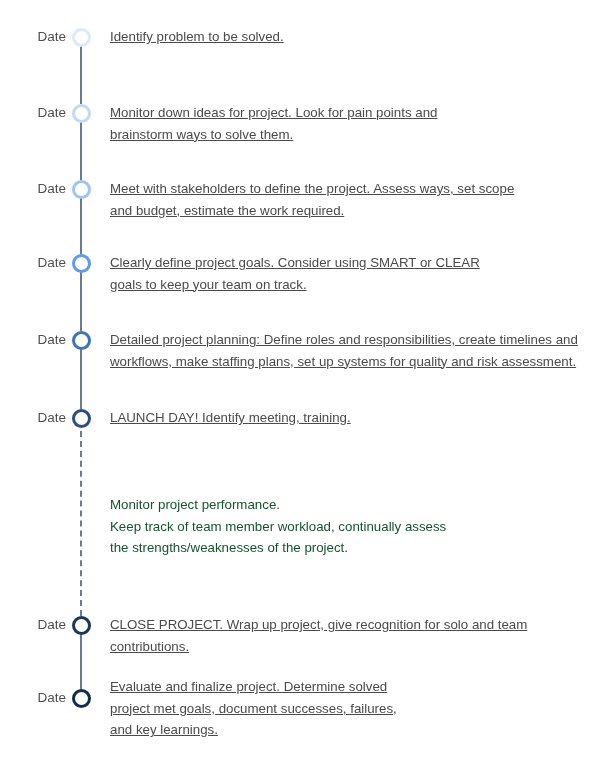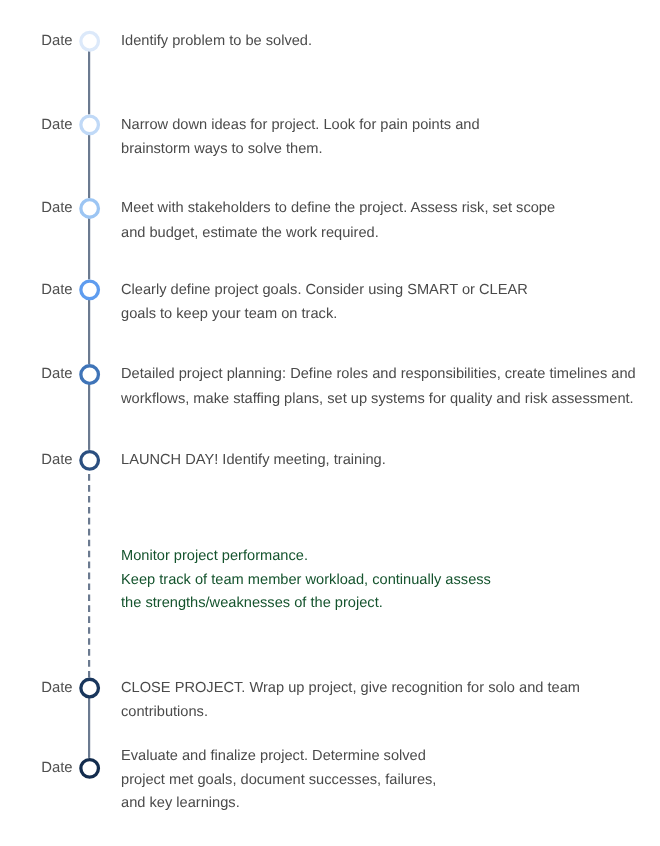--- a/index.html
+++ b/index.html
@@ -73,20 +73,21 @@
 
   .node-text {
     position: absolute;
     left: 110px;
     width: 478px;
     top: -11px;
     font-size: 13.3px;
     line-height: 21.5px;
     color: #4a4a4a;
     white-space: pre-line;
+    text-decoration: underline;
   }
   .node-text.multiline-3 { top: -22px; }
   .node-text.multiline-2 { top: -11px; }
 
   
   .float-block {
     position: absolute;
     left: 110px;
     width: 478px;
     font-size: 13.3px;
@@ -107,27 +108,27 @@
     <div class="spine-seg dashed" style="top: 431px; height: 185px;"></div>
     <div class="spine-seg solid" style="top: 634px; height: 55px;"></div>
     <div class="node" style="top: 37px;">
       <div class="node-date">Date</div>
       <div class="node-dot" style="border-color: rgb(220, 233, 250);"></div>
       <div class="node-text">Identify problem to be solved.</div>
     </div>
     <div class="node" style="top: 113px;">
       <div class="node-date">Date</div>
       <div class="node-dot" style="border-color: rgb(192, 217, 247);"></div>
-      <div class="node-text multiline-2">Narrow down ideas for project. Look for pain points and
+      <div class="node-text multiline-2">Monitor down ideas for project. Look for pain points and
 brainstorm ways to solve them.</div>
     </div>
     <div class="node" style="top: 189px;">
       <div class="node-date">Date</div>
       <div class="node-dot" style="border-color: rgb(156, 197, 243);"></div>
-      <div class="node-text multiline-2">Meet with stakeholders to define the project. Assess risk, set scope
+      <div class="node-text multiline-2">Meet with stakeholders to define the project. Assess ways, set scope
 and budget, estimate the work required.</div>
     </div>
     <div class="node" style="top: 263px;">
       <div class="node-date">Date</div>
       <div class="node-dot" style="border-color: rgb(94, 156, 239);"></div>
       <div class="node-text multiline-2">Clearly define project goals. Consider using SMART or CLEAR
 goals to keep your team on track.</div>
     </div>
     <div class="node" style="top: 340px;">
       <div class="node-date">Date</div>

